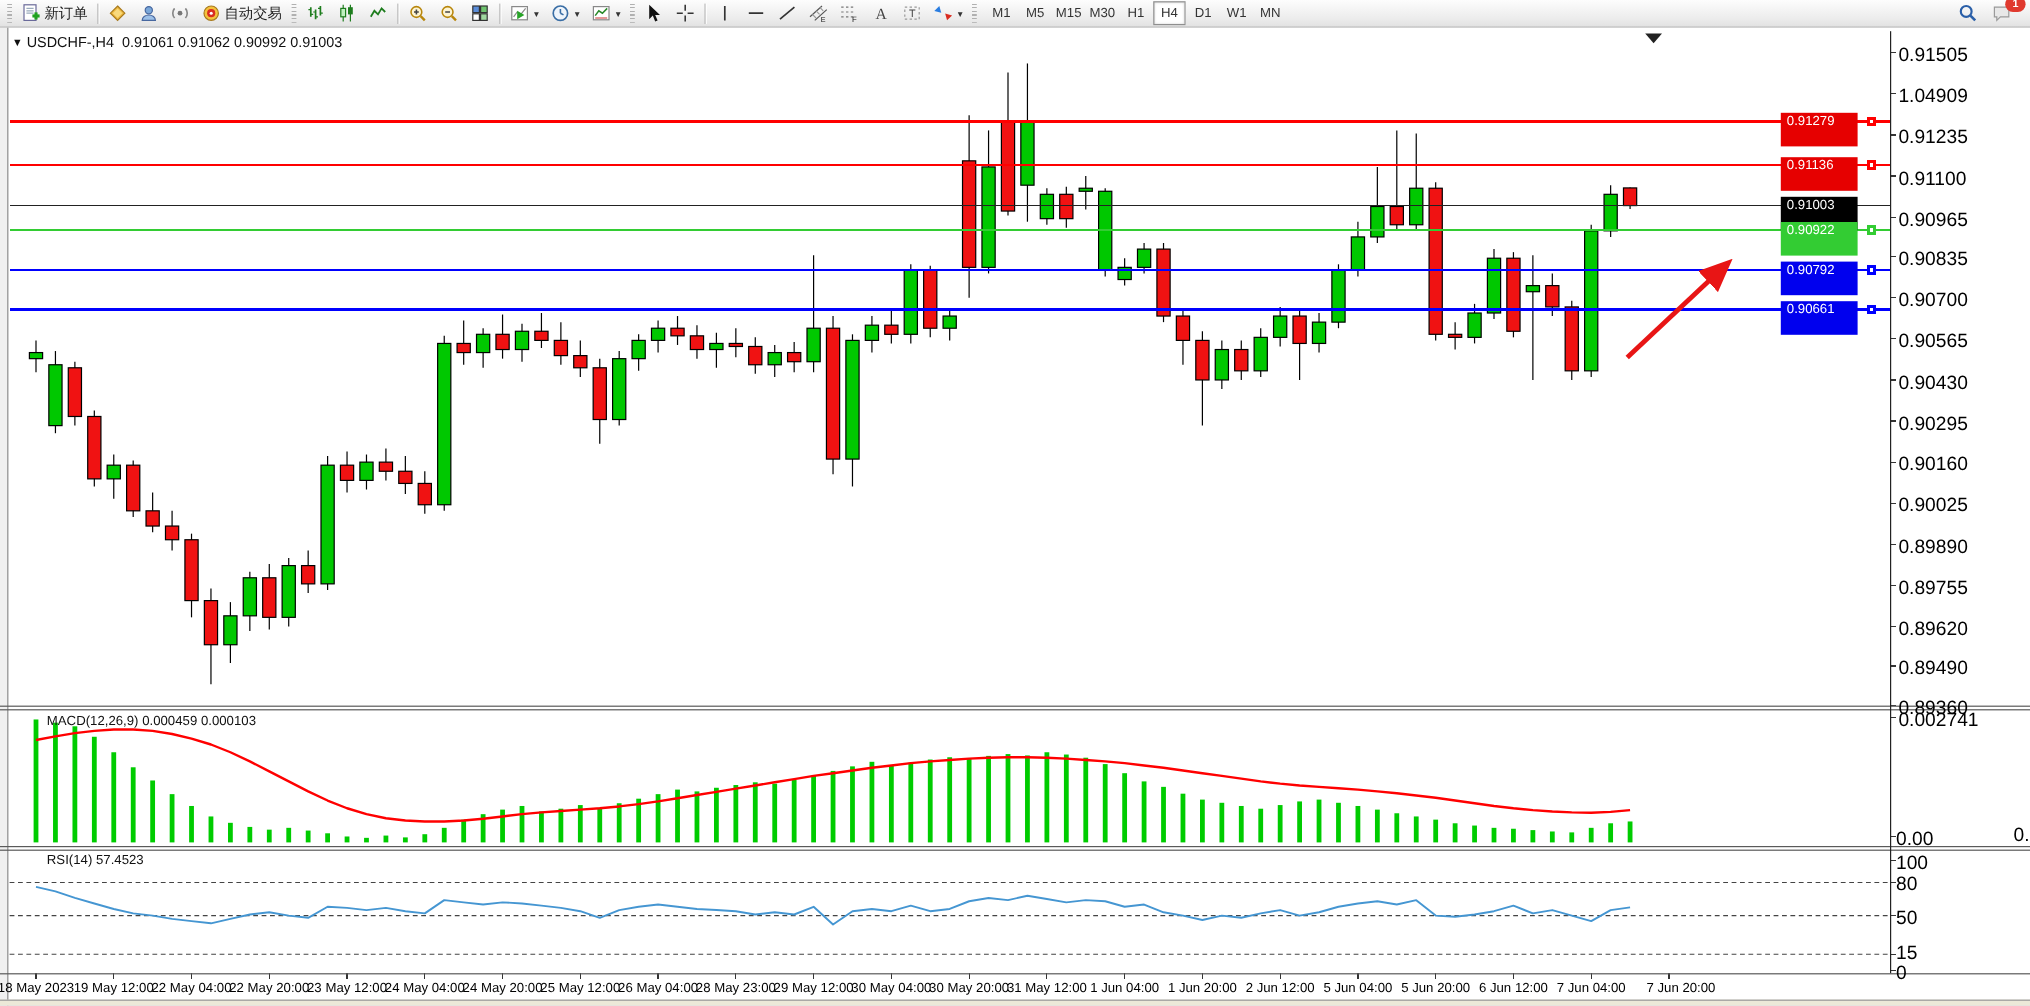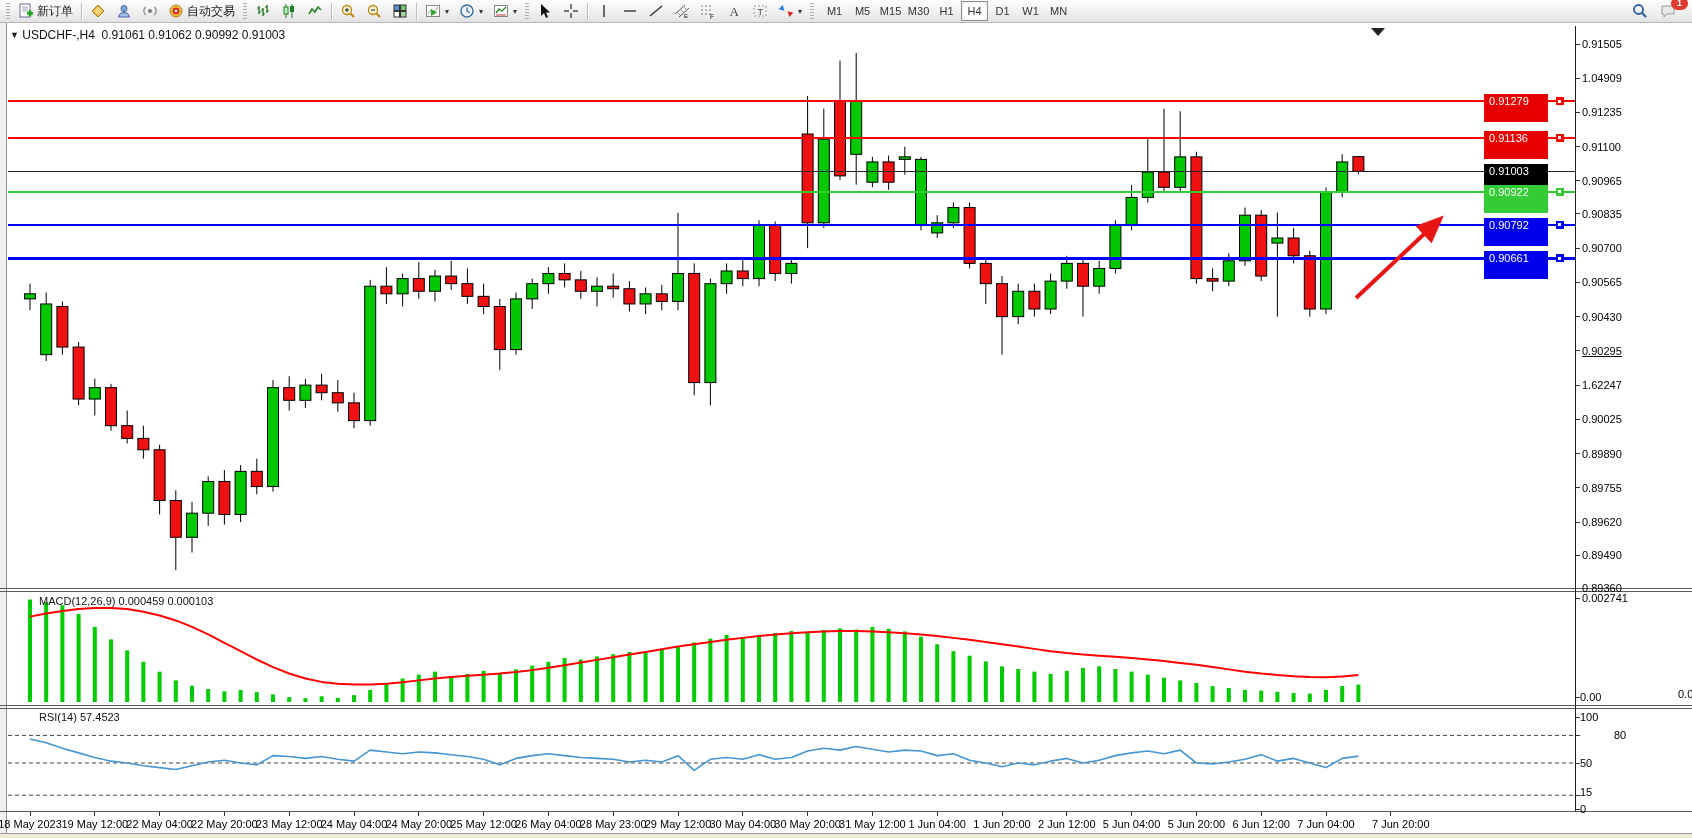--- a/index.html
+++ b/index.html
@@ -30,21 +30,21 @@
   .win-left{position:absolute;left:0;top:23px;width:7px;height:815px;background:#f0f0f0;
     border-right:1px solid #8f8f8f;box-sizing:border-box;}
   .win-bottom{position:absolute;left:0;top:833px;width:1692px;height:5px;background:#ece9d8;
     border-top:1px solid #9a9a9a;box-sizing:border-box;}
   #chart-svg{position:absolute;left:0;top:0;z-index:5;pointer-events:none;}
   .chart-title{position:absolute;left:10px;top:28px;font-size:12px;color:#111;z-index:10;}
   .chart-title b{font-weight:normal;}
   .panel-label{position:absolute;left:10px;font-size:11px;color:#111;z-index:10;background:transparent;margin-left:29px;}
   .split{position:absolute;left:0;width:1692px;height:1px;background:#5a5a5a;z-index:8;}
   .vaxis{position:absolute;top:26px;height:785px;left:1575px;width:1px;background:#222;z-index:8;}
-  .tick-label{position:absolute;font-size:11px;color:#000;z-index:9;white-space:nowrap;}
+  .tick-label{position:absolute;font-size:16px;color:#000;z-index:9;white-space:nowrap;}
   .badge{position:absolute;left:1484px;width:64px;height:28px;font-size:11px;line-height:14px;
     color:#fff;padding-left:5px;box-sizing:border-box;z-index:12;white-space:nowrap;}
   .time-label{position:absolute;top:818px;font-size:11px;color:#000;transform:translateX(-50%);
     white-space:nowrap;z-index:9;}
 </style>
 </head>
 <body>
 
 <div id="root">
 
@@ -712,30 +712,30 @@
     <div id="labels-layer">
         <div class="tick-label" style="left: 1582px; top: 38px;">0.91505</div>
         <div class="tick-label" style="left: 1582px; top: 72.2378px;">1.04909</div>
         <div class="tick-label" style="left: 1582px; top: 106.476px;">0.91235</div>
         <div class="tick-label" style="left: 1582px; top: 140.713px;">0.91100</div>
         <div class="tick-label" style="left: 1582px; top: 174.951px;">0.90965</div>
         <div class="tick-label" style="left: 1582px; top: 207.921px;">0.90835</div>
         <div class="tick-label" style="left: 1582px; top: 242.159px;">0.90700</div>
         <div class="tick-label" style="left: 1582px; top: 276.396px;">0.90565</div>
         <div class="tick-label" style="left: 1582px; top: 310.634px;">0.90430</div>
-        <div class="tick-label" style="left: 1582px; top: 344.872px; text-decoration: underline;">0.90295</div>
-        <div class="tick-label" style="left: 1582px; top: 379.11px;">1.62247</div>
+        <div class="tick-label" style="left: 1582px; top: 344.872px;">0.90295</div>
+        <div class="tick-label" style="left: 1582px; top: 379.11px;">0.90160</div>
         <div class="tick-label" style="left: 1582px; top: 413.347px;">0.90025</div>
         <div class="tick-label" style="left: 1582px; top: 447.585px;">0.89890</div>
         <div class="tick-label" style="left: 1582px; top: 481.823px;">0.89755</div>
         <div class="tick-label" style="left: 1582px; top: 516.061px;">0.89620</div>
         <div class="tick-label" style="left: 1582px; top: 549.03px;">0.89490</div>
         <div class="tick-label" style="left: 1582px; top: 582px;">0.89360</div>
         <div class="tick-label" style="left: 1580px; top: 711px;">100</div>
-        <div class="tick-label" style="left: 1580px; top: 729.4px; margin-left: 34px;">80</div>
+        <div class="tick-label" style="left: 1580px; top: 729.4px;">80</div>
         <div class="tick-label" style="left: 1580px; top: 757px; text-align: center;">50</div>
         <div class="tick-label" style="left: 1580px; top: 786px;">15</div>
         <div class="tick-label" style="left: 1580px; top: 803px;">0</div>
         <div class="time-label" style="left: 30px;">18 May 2023</div>
         <div class="time-label" style="left: 94.8px;">19 May 12:00</div>
         <div class="time-label" style="left: 159.6px;">22 May 04:00</div>
         <div class="time-label" style="left: 224.4px;">22 May 20:00</div>
         <div class="time-label" style="left: 289.2px;">23 May 12:00</div>
         <div class="time-label" style="left: 354px;">24 May 04:00</div>
         <div class="time-label" style="left: 418.8px;">24 May 20:00</div>

